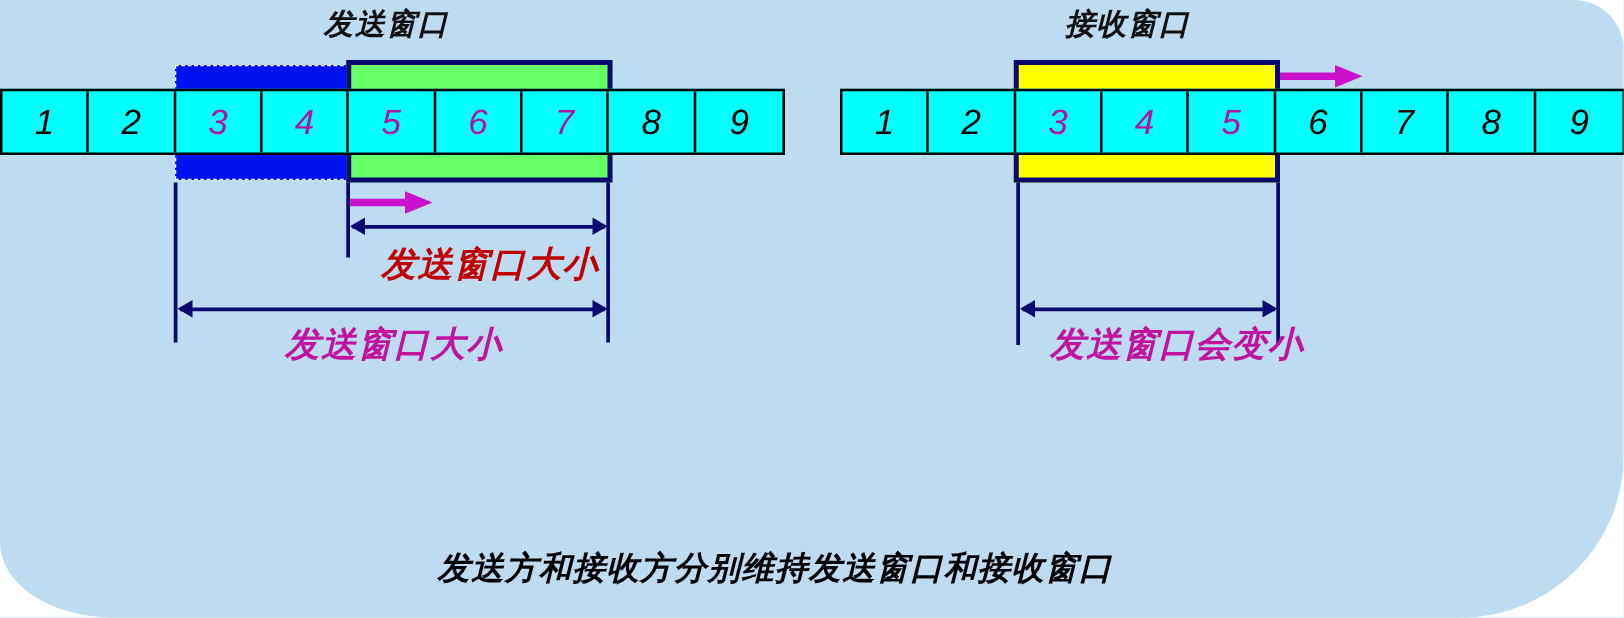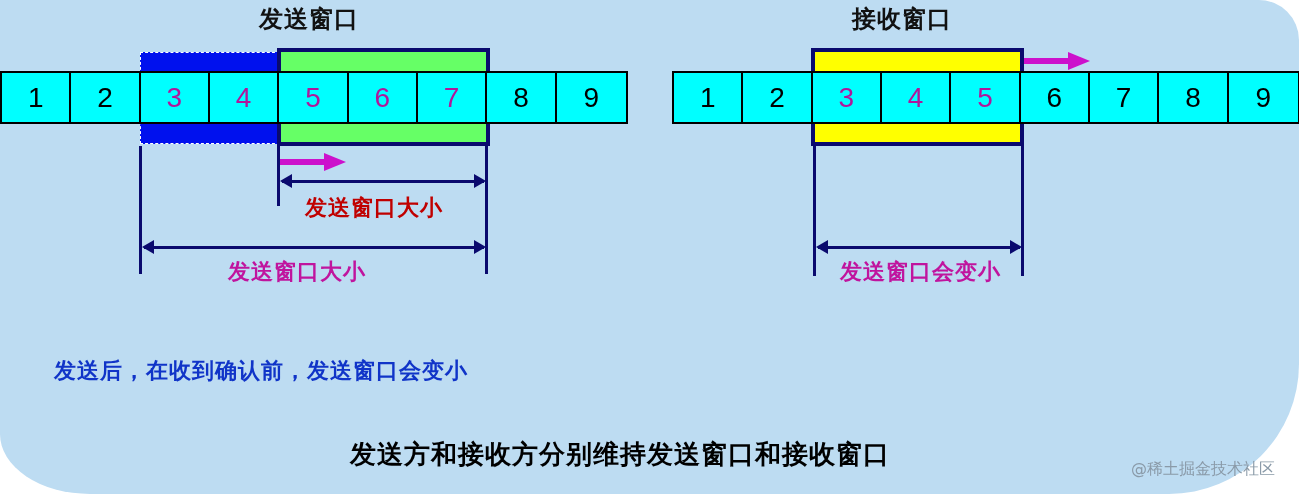--- a/index.html
+++ b/index.html
@@ -7,20 +7,21 @@
       width: 1299px; height: 494px; position: relative; overflow: hidden;
       background: #ffffff;
       font-family: "DejaVu Sans", "Liberation Sans", sans-serif;
     }
     .slide {
       position: absolute; left: 0; top: 0; width: 1299px; height: 494px;
       background: #bddcf2;
       border-bottom-left-radius: 90px 60px;
       border-bottom-right-radius: 130px 130px;
       border-top-right-radius: 40px 40px;
+      font-style: italic;
     }
     .title {
       position: absolute; font-size: 24px; font-weight: bold; color: #111;
       line-height: 30px; letter-spacing: 1px;
     }
     .strip { position: absolute; top: 71px; height: 53px; display: flex; border: 2px solid #000; box-sizing: border-box; background: #00ffff; }
     .cell {
       width: 69.6px; height: 49px; box-sizing: border-box; border-right: 2px solid #000;
       display: flex; align-items: center; justify-content: center;
       font-family: "Liberation Sans", sans-serif; font-size: 28px; color: #000;
@@ -32,21 +33,21 @@
     .win-box { border: 4px solid #0a0a6e; }
     .green { background: #66ff66; }
     .yellow { background: #ffff00; }
     .vline { position: absolute; width: 3px; background: #0a0a6e; }
     .hline { position: absolute; height: 3px; background: #0a0a6e; }
     .ah-left, .ah-right { position: absolute; width: 0; height: 0; border-top: 7px solid transparent; border-bottom: 7px solid transparent; }
     .ah-left { border-right: 12px solid #0a0a6e; }
     .ah-right { border-left: 12px solid #0a0a6e; }
     .move-shaft { position: absolute; height: 6px; background: #cc11cc; }
     .move-head { position: absolute; width: 0; height: 0; border-top: 9px solid transparent; border-bottom: 9px solid transparent; border-left: 22px solid #cc11cc; }
-    .label { position: absolute; font-size: 22px; font-weight: bold; white-space: nowrap; letter-spacing: 1px; }
+    .label { position: absolute; font-size: 28px; font-weight: bold; white-space: nowrap; letter-spacing: 1px; }
     .red { color: #c00000; }
     .magenta { color: #c0149e; }
     .note { position: absolute; left: 54px; top: 356px; font-size: 22px; font-weight: bold; color: #1034c8; letter-spacing: 1px; white-space: nowrap; }
     .caption { position: absolute; left: 318px; top: 437px; font-size: 26px; font-weight: bold; color: #000; letter-spacing: 1px; white-space: nowrap; margin-left: 32px; }
     .watermark { position: absolute; right: 24px; top: 459px; font-size: 16px; color: #8a9aa8; white-space: nowrap; }
   </style>
 </head>
 <body>
 
 <div class="slide">
@@ -103,16 +104,14 @@
   <div class="move-shaft" style="left:1024px; top:58px; width:46px;"></div>
   <div class="move-head" style="left:1068px; top:52px;"></div>
 
   <div class="vline" style="left:813px; top:146px; height:130px;"></div>
   <div class="vline" style="left:1021px; top:146px; height:130px;"></div>
   <div class="hline" style="left:818px; top:246px; width:202px;"></div>
   <div class="ah-left" style="left:816px; top:240px;"></div>
   <div class="ah-right" style="left:1010px; top:240px;"></div>
   <div class="label magenta" style="left:840px; top:257px;">发送窗口会变小</div>
 
-  <div class="note">发送后，在收到确认前，发送窗口会变小</div>
   <div class="caption">发送方和接收方分别维持发送窗口和接收窗口</div>
-  <div class="watermark">@稀土掘金技术社区</div>
 </div>
 
 </body></html>

